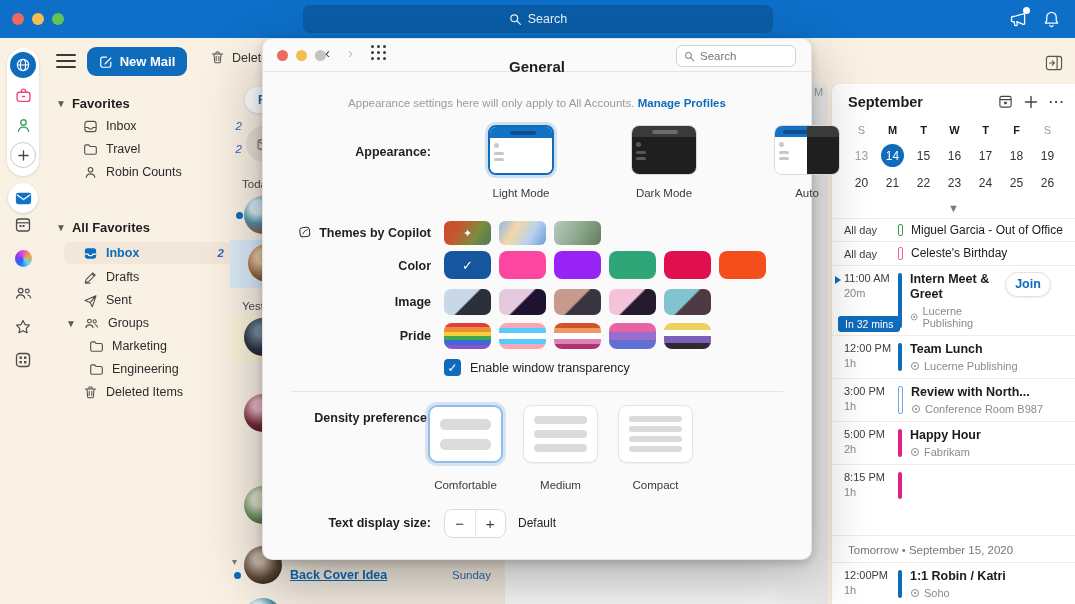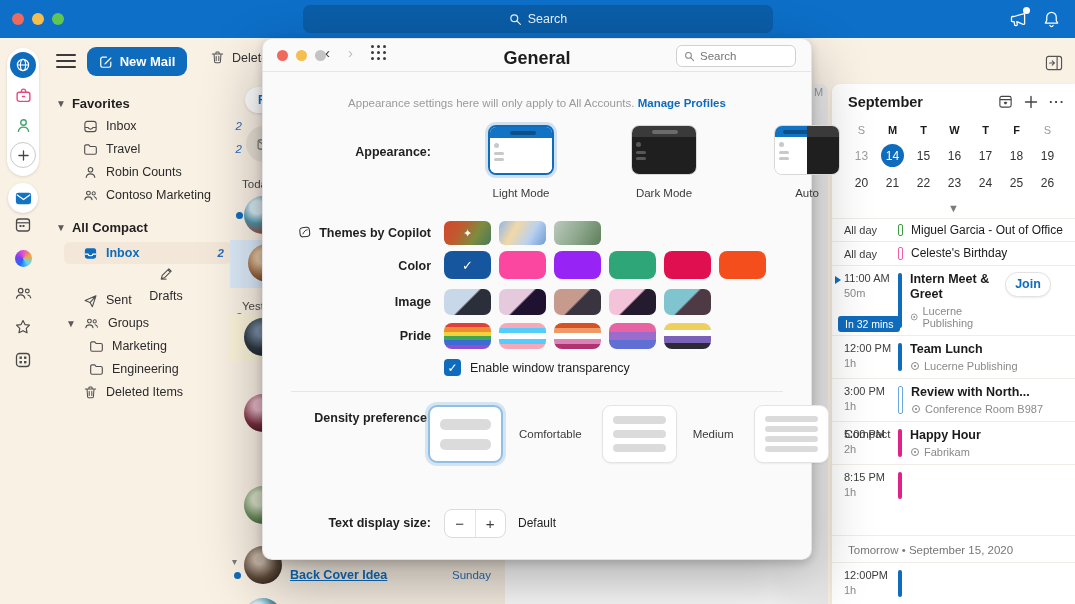--- a/index.html
+++ b/index.html
@@ -105,21 +105,21 @@
     border-left:6px solid #0F6CBD; border-top:4px solid transparent; border-bottom:4px solid transparent; }
   .ev-badge { position:absolute; left:6px; bottom:3px; background:#0F6CBD; color:#fff; font-size:10.5px;
     padding:2px 7px; border-radius:3px; white-space:nowrap; }
   .ev-group { padding:8px 8px 6px 16px; color:#767676; font-size:11.5px; border-top:1px solid #F0EDE8;margin-top:29px; }
 
   
   .dialog { position:absolute; left:262px; top:38px; width:550px; height:522px; background:#FAFAFA;
     border-radius:10px; border:1px solid rgba(0,0,0,.09);
     box-shadow:0 24px 60px rgba(0,0,0,.32), 0 3px 10px rgba(0,0,0,.18); }
   .dlg-head { position:absolute; left:0; top:0; right:0; height:33px; border-bottom:1px solid #E5E5E5; }
-  .dlg-title { position:absolute; left:0; right:0; top:9px; text-align:center; font-size:18px; font-weight:700; color:#1c1c1c; }
+  .dlg-title { position:absolute; left:0; right:0; top:19px; text-align:center; font-size:15px; font-weight:700; color:#1c1c1c; }
   .dlg-nav { position:absolute; left:62px; top:5px; display:flex; gap:18px; font-size:15px; color:#3a3a3a; align-items:center; }
   .waffle { display:grid; grid-template-columns:repeat(3,3px); grid-gap:3px; }
   .waffle div { width:3px; height:3px; border-radius:50%; background:#3a3a3a; }
   .dlg-search { position:absolute; right:15px; top:6px; width:120px; height:22px; border:1px solid #D1D1D1; border-radius:6px;
     background:#fff; display:flex; align-items:center; gap:5px; padding:0 7px; }
   .dlg-search input { border:none; outline:none; width:85px; font-size:11.5px; font-family:inherit; background:transparent; color:#333; }
   .notice { position:absolute; left:0; right:0; top:58px; text-align:center; font-size:11.5px; color:#9a9a9a; }
   .notice a { color:#0F6CBD; text-decoration:none; font-weight:700; }
   .flabel { position:absolute; width:168px; text-align:right; font-size:12.5px; font-weight:700; color:#1f1f1f; }
   .flabel.thin { font-weight:700; }
@@ -141,21 +141,21 @@
   .swrow { position:absolute; left:181px; display:flex; gap:8px; }
   .tswatch { width:47px; height:24px; border-radius:6px; position:relative; display:flex; align-items:center; justify-content:center; color:#fff; font-size:11px; border:none; }
   .cswatch { width:47px; height:28px; border-radius:8px; border:none; position:relative; color:#fff; font-size:13px; }
   .iswatch { width:47px; height:26px; border-radius:7px; border:none; }
   .pswatch { width:47px; height:26px; border-radius:8px; border:none; overflow:hidden; display:flex; flex-direction:column; padding:0; }
   .pswatch div { width:100%; }
   .ckbox { position:absolute; width:17px; height:17px; border-radius:4px; background:#0F6CBD; color:#fff; font-size:12px;
     display:flex; align-items:center; justify-content:center; }
   .divider { position:absolute; left:28px; right:28px; height:1px; background:#E6E6E6; }
   .density-row { position:absolute; left:165px; display:flex; gap:20px; }
-  .density-opt { display:flex; flex-direction:row; align-items:center; gap:16px; }
+  .density-opt { display:flex; flex-direction:column; align-items:center; gap:16px; }
   .density-card { width:75px; height:58px; background:#fff; border:1px solid #E4E4E4; border-radius:9px;
     box-shadow:0 1px 2px rgba(0,0,0,.06); padding:9px 10px; display:flex; flex-direction:column; justify-content:center; }
   .density-card.selected { border:2px solid #8FBEE8; box-shadow:0 0 0 3px rgba(15,108,189,.15); }
   .bars { display:flex; flex-direction:column; justify-content:center; height:100%; }
   .bars.n2 { gap:9px; } .bars.n2 .mini-bar { height:11px; }
   .bars.n3 { gap:6px; } .bars.n3 .mini-bar { height:8px; }
   .bars.n4 { gap:4px; } .bars.n4 .mini-bar { height:6px; }
   .mini-bar { background:#DBDBDB; border-radius:5px; width:100%; }
   .density-label { font-size:11.5px; color:#3b3b3b; }
   .stepper { position:absolute; left:181px; display:flex; width:62px; height:29px; border:1px solid #DCDCDC; border-radius:8px;
@@ -301,47 +301,36 @@
   </div>
   <div class="tree-item" style="left:36px; top:123px;">
     <span class="ico16">
         <svg width="15" height="15" viewBox="0 0 16 16">
           <circle cx="8" cy="5" r="2.4" fill="none" stroke="#505050" stroke-width="1.2"></circle>
           <path d="M3.4 13.2c.4-2.4 2.2-3.7 4.6-3.7s4.2 1.3 4.6 3.7" fill="none" stroke="#505050" stroke-width="1.2" stroke-linecap="round"></path>
         </svg>
       </span>
     <span>Robin Counts</span>
   </div>
-  <div class="tree-item" style="left:36px; top:146px;">
-    <span class="ico16">
-        <svg width="15" height="15" viewBox="0 0 16 16">
-          <circle cx="5.8" cy="5.4" r="2" fill="none" stroke="#505050" stroke-width="1.2"></circle>
-          <path d="M2 12.4c.3-1.9 1.8-3 3.8-3s3.5 1.1 3.8 3" fill="none" stroke="#505050" stroke-width="1.2" stroke-linecap="round"></path>
-          <circle cx="11.4" cy="5.8" r="1.7" fill="none" stroke="#505050" stroke-width="1.1"></circle>
-          <path d="M11.9 9.3c1.4.3 2.3 1.2 2.5 2.7" fill="none" stroke="#505050" stroke-width="1.1" stroke-linecap="round"></path>
-        </svg>
-      </span>
-    <span>Contoso Marketing</span>
-  </div>
 
   <div class="tree-head" style="left:10px; top:182px;">
     <span class="chev">▼</span>
-    <span>All Compact</span>
+    <span>All Favorites</span>
   </div>
   <div class="tree-item tree-sel" style="left:18px; top:204px; width:168px; padding-left:18px;">
     <span class="ico16">
         <svg width="15" height="15" viewBox="0 0 16 16">
           <path d="M2 5a2.5 2.5 0 0 1 2.5-2.5h7A2.5 2.5 0 0 1 14 5v6a2.5 2.5 0 0 1-2.5 2.5h-7A2.5 2.5 0 0 1 2 11z" fill="#0F6CBD"></path>
           <path d="M2 8.6h3.4c.2 1 1.3 1.8 2.6 1.8s2.4-.8 2.6-1.8H14" fill="none" stroke="#fff" stroke-width="1.3"></path>
         </svg>
       </span>
     <span>Inbox</span>
     <span class="cnt">2</span>
   </div>
-  <div class="tree-item" style="left:36px; top:228px;flex-direction:column;">
+  <div class="tree-item" style="left:36px; top:228px;">
     <span class="ico16">
         <svg width="15" height="15" viewBox="0 0 16 16">
           <path d="M2.5 13.5l1-3.5 7-7 2.5 2.5-7 7zM9.5 4l2.5 2.5" fill="none" stroke="#505050" stroke-width="1.2" stroke-linejoin="round"></path>
           <line x1="2" y1="14" x2="8" y2="14" stroke="#505050" stroke-width="1.2"></line>
         </svg>
       </span>
     <span>Drafts</span>
     <span class="cnt">2</span>
   </div>
   <div class="tree-item" style="left:36px; top:251px;">
@@ -543,21 +532,21 @@
             <div class="ev-main">
               <div class="ev-title">Celeste's Birthday</div>
 
             </div>
 
           </div>
           <div class="ev">
             <span class="ev-marker"></span>
             <div class="ev-time">
               <div>11:00 AM</div>
-              <div class="ev-dur">50m</div>
+              <div class="ev-dur">20m</div>
             </div>
             <div class="ev-bar solid-blue"></div>
             <div class="ev-main">
               <div class="ev-title">Intern Meet &amp; Greet</div>
               <div class="ev-loc">
                 <svg width="10" height="10" viewBox="0 0 12 12">
                   <circle cx="6" cy="6" r="4.2" fill="none" stroke="#8a8a8a" stroke-width="1.2"></circle>
                   <circle cx="6" cy="6" r="1.3" fill="#8a8a8a"></circle>
                 </svg>
                 <span>Lucerne Publishing</span>
@@ -634,20 +623,30 @@
           </div>
       </div>
       <div class="ev-group">Tomorrow • September 15, 2020</div>
       <div id="events-tomorrow">
         <div class="ev">
             <div class="ev-time">
               <div>12:00PM</div>
               <div class="ev-dur">1h</div>
             </div>
             <div class="ev-bar solid-blue"></div>
+            <div class="ev-main">
+              <div class="ev-title">1:1 Robin / Katri</div>
+              <div class="ev-loc">
+                <svg width="10" height="10" viewBox="0 0 12 12">
+                  <circle cx="6" cy="6" r="4.2" fill="none" stroke="#8a8a8a" stroke-width="1.2"></circle>
+                  <circle cx="6" cy="6" r="1.3" fill="#8a8a8a"></circle>
+                </svg>
+                <span>Soho</span>
+              </div>
+            </div>
           </div>
           <div class="ev">
             <div class="ev-time">
               <div>1:30 PM</div>
               <div class="ev-dur">1h</div>
             </div>
             <div class="ev-bar striped-blue"></div>
             <div class="ev-main">
               <div class="ev-title">All Hands</div>
               <div class="ev-loc">

